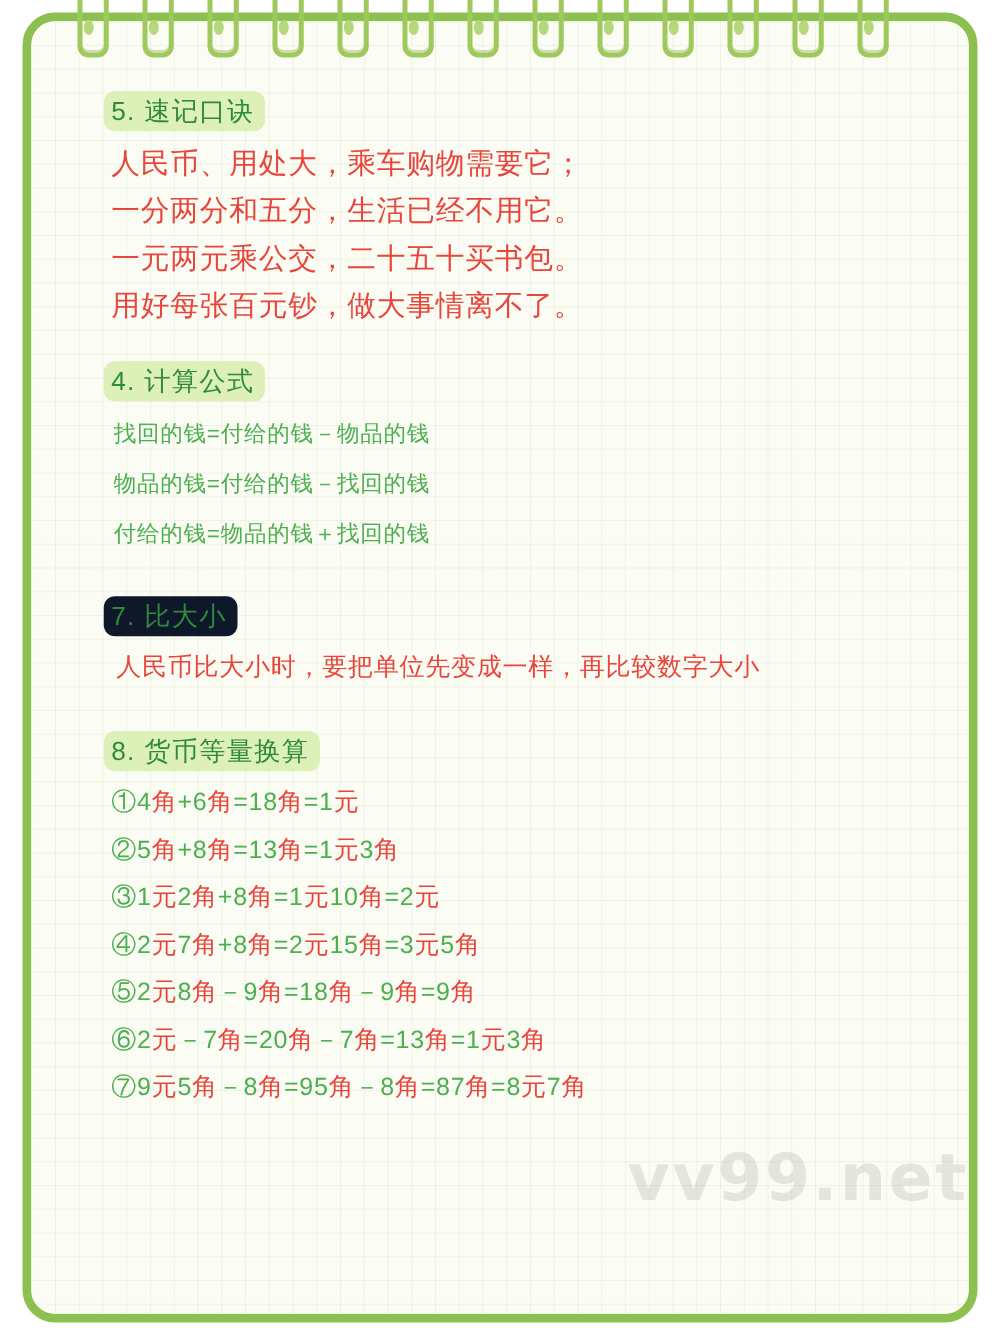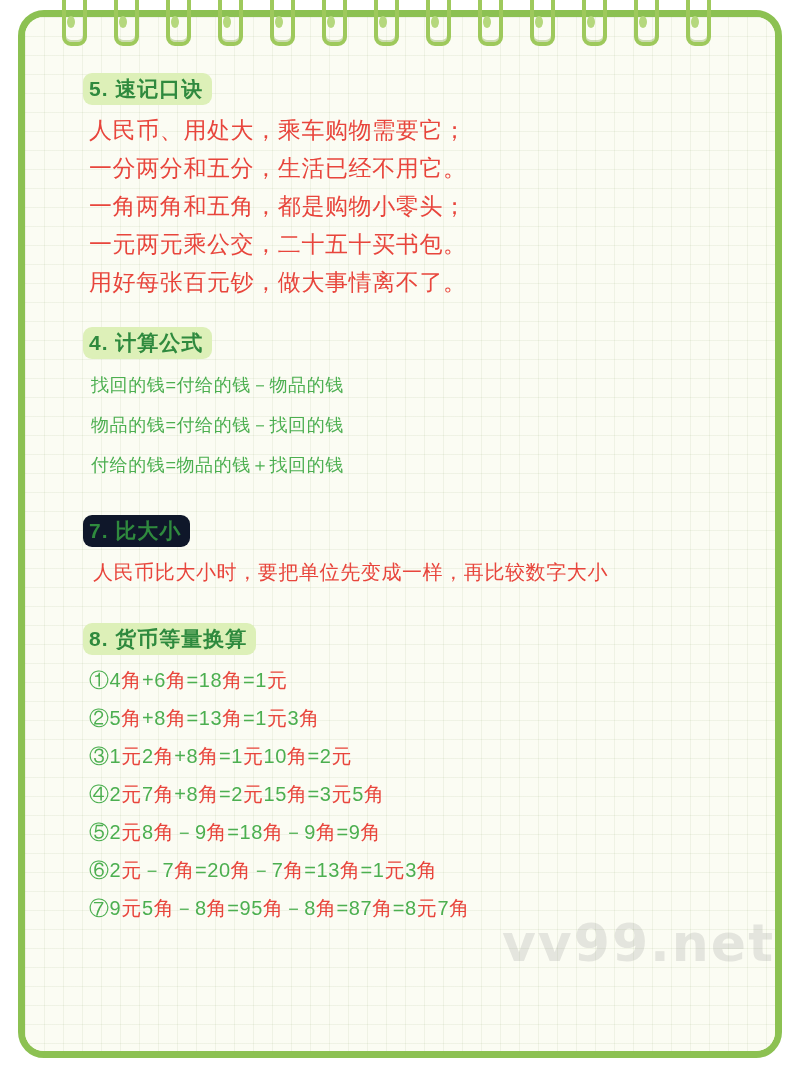--- a/index.html
+++ b/index.html
@@ -89,21 +89,21 @@
     bottom: 0;
     padding: 52px 40px 0 44px;
     box-sizing: border-box;
   }
 
   
   .heading {
     display: inline-block;
     position: relative;
     font-size: 21px;
-    font-weight: bold;
+    font-weight: normal;
     color: #2f8a3e;
     letter-spacing: 1px;
     padding: 2px 9px 2px 6px;
     margin: 0 0 6px 14px;
     border-radius: 9px;
   }
   .hl-green { background: #ddf0b8; }
   .hl-yellow { background: #0f172a; }
 
   .section { margin-bottom: 6px; }
@@ -152,21 +152,20 @@
 
   <div class="notepad-frame">
     <div class="grid-paper"></div>
 
     <div class="content">
 
       <div class="section s5 sec5-wrap">
         <div class="heading hl-green">5. 速记口诀</div>
         <div class="line red">人民币、用处大，乘车购物需要它；</div>
         <div class="line red">一分两分和五分，生活已经不用它。</div>
-        <div class="line red">一角两角和五角，都是购物小零头；</div>
         <div class="line red">一元两元乘公交，二十五十买书包。</div>
         <div class="line red">用好每张百元钞，做大事情离不了。</div>
       </div>
 
       <div class="section s6 sec6-wrap">
         <div class="heading hl-green">4. 计算公式</div>
         <div class="line green">找回的钱=付给的钱－物品的钱</div>
         <div class="line green">物品的钱=付给的钱－找回的钱</div>
         <div class="line green">付给的钱=物品的钱＋找回的钱</div>
       </div>

